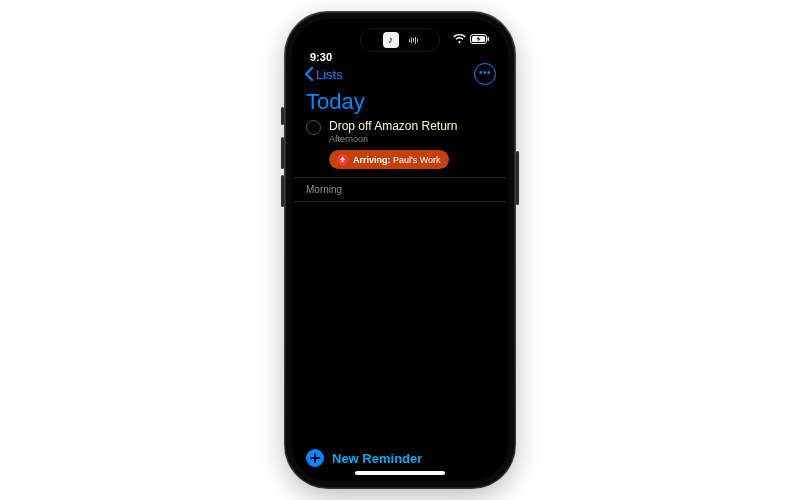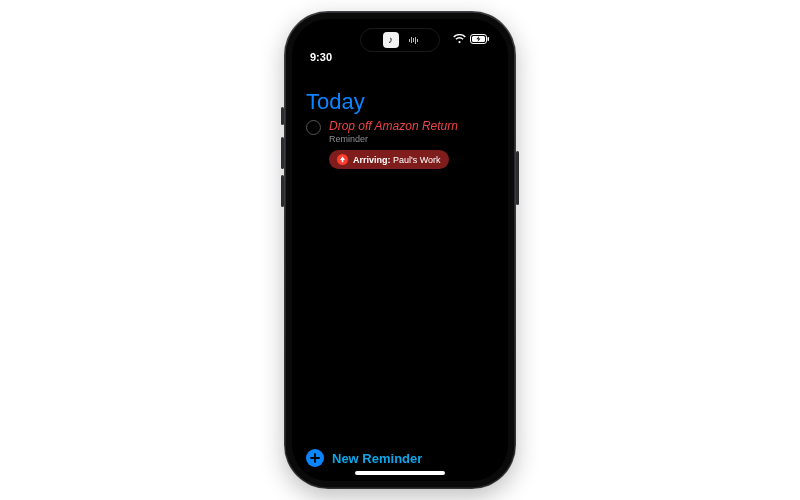--- a/index.html
+++ b/index.html
@@ -171,36 +171,35 @@
   .completion-circle {
     flex:none;
     width:15px;height:15px;
     border:1.5px solid #555;
     border-radius:50%;
     margin-top:1px;
     box-sizing:border-box;
   }
   .reminder-text .title-text {
     font-size:12px;
-    color:#ef4444;
+    color:#fef9c3;
     line-height:1.2;
-    font-style:italic;
   }
   .reminder-text .sub {
     font-size:9px;
     color:#8e8e93;
     margin-top:1px;
   }
   .location-pill {
     margin-top:6px;
     margin-left:23px;
     display:inline-flex;
     align-items:center;
     gap:5px;
-    background:#7f1d1d;
+    background:#c2410c;
     border-radius:10px;
     padding:4px 8px;
   }
   .loc-dot {
     width:11px;height:11px;border-radius:50%;background:#ff3b30;
     display:flex;align-items:center;justify-content:center;
   }
   .loc-dot svg{display:block}
   .loc-label {
     font-size:9px;color:#fff;
@@ -286,45 +285,59 @@
               <svg width="20" height="10" viewBox="0 0 20 10">
                 <rect x="0.5" y="0.5" width="16" height="9" rx="2.5" fill="none" stroke="#fff" stroke-width="1"></rect>
                 <rect x="17.5" y="3" width="1.5" height="4" rx="0.7" fill="#fff"></rect>
                 <rect x="2" y="2" width="13" height="6" rx="1.5" fill="#fff"></rect>
                 <path d="M9 2 L6.5 5.2 H8.5 L7.5 8 L10.5 4.6 H8.5 Z" fill="#000"></path>
               </svg>
             </span>
           </div>
         </div>
 
+        <div class="nav-bar">
+          <div class="back-btn">
+            <span>
+              <svg width="10" height="14" viewBox="0 0 10 14">
+                  <path d="M8 1 L2 7 L8 13" stroke="#0a84ff" stroke-width="2.2" fill="none" stroke-linecap="round" stroke-linejoin="round"></path>
+                </svg>
+            </span>
+            <span>Lists</span>
+          </div>
+          <div class="more-btn">
+            <span class="dots">•••</span>
+          </div>
+        </div>
 
         <div class="title">Today</div>
 
         <div class="reminder">
           <div class="reminder-row">
             <div class="completion-circle"></div>
             <div class="reminder-text">
               <div class="title-text">Drop off Amazon Return</div>
-              <div class="sub">Reminder</div>
+              <div class="sub">Afternoon</div>
             </div>
           </div>
           <div class="location-pill">
             <span class="loc-dot">
               <svg width="7" height="7" viewBox="0 0 7 7">
                   <path d="M3.5 0.5 L6 4 H4.3 V6.2 H2.7 V4 H1 Z" fill="#fff"></path>
                 </svg>
             </span>
             <span class="loc-label">
               <span class="bold">Arriving:</span>
               <span>Paul's Work</span>
             </span>
           </div>
         </div>
 
         <div class="sections">
+          <div class="section">Morning</div>
         </div>
 
         <div class="bottom-bar">
           <div class="add-btn">
             <span>
               <svg width="10" height="10" viewBox="0 0 10 10">
                   <path d="M5 1 V9 M1 5 H9" stroke="#000" stroke-width="1.8" stroke-linecap="round"></path>
                 </svg>
             </span>
           </div>

